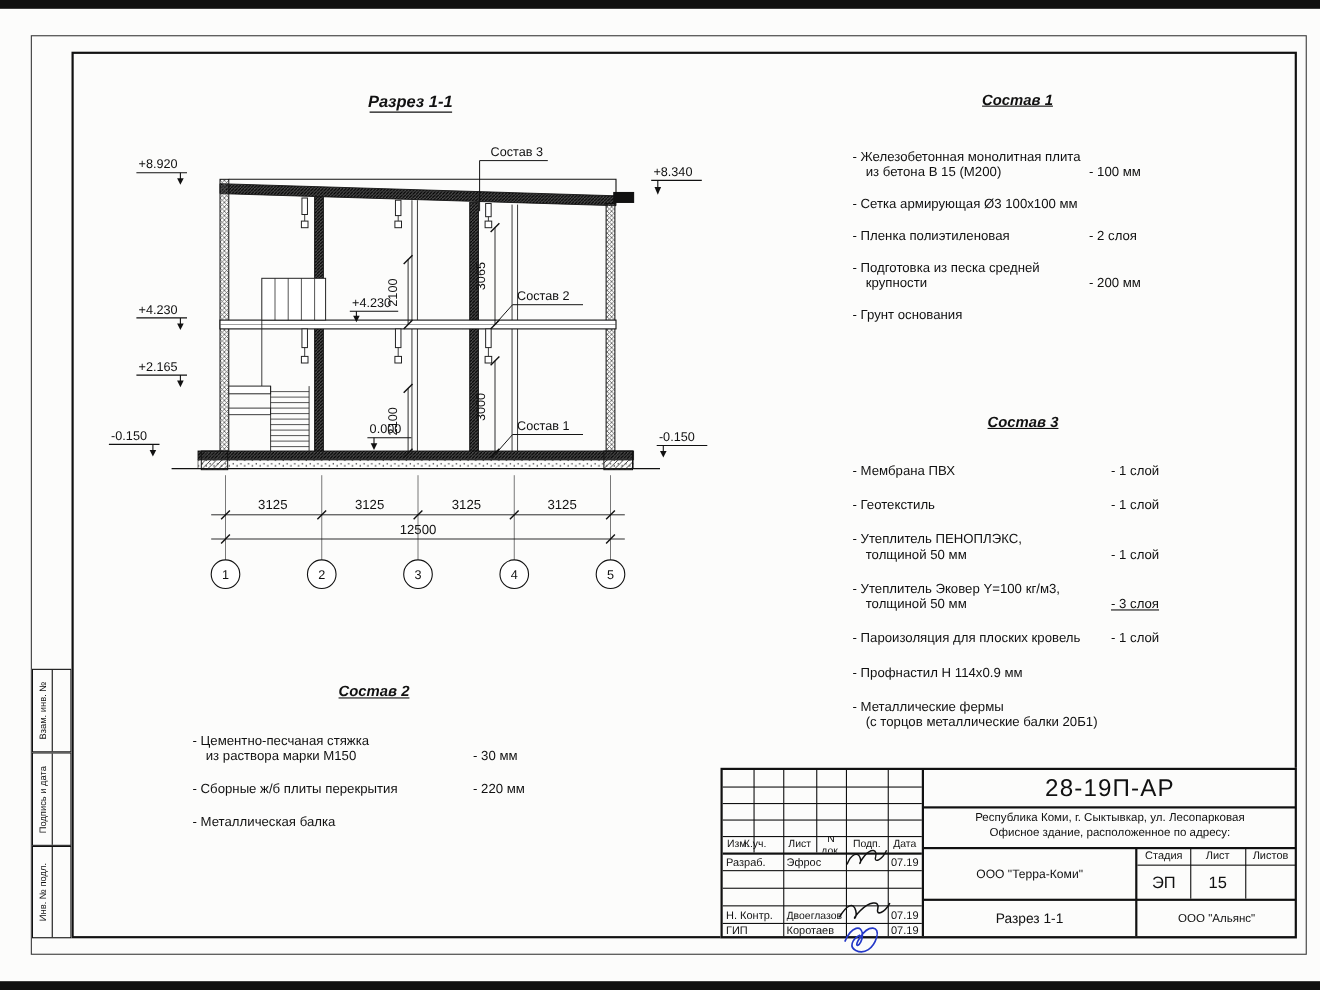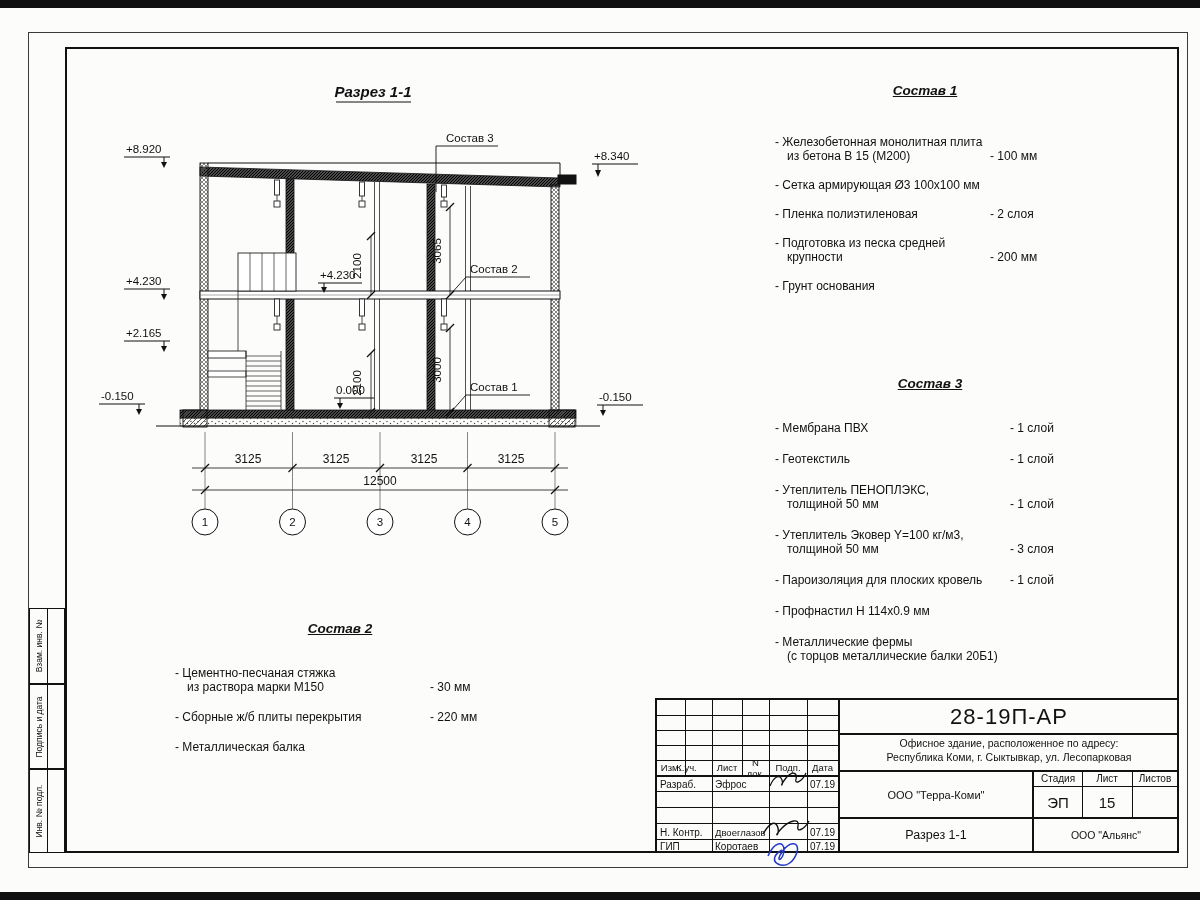--- a/index.html
+++ b/index.html
@@ -96,21 +96,21 @@
           <span class="note-val" style="left:235px;">- 1 слой</span>
         </div>
       <div class="note-item" style="margin-bottom:17px;">
           <span class="note-name">- Утеплитель ПЕНОПЛЭКС,
 толщиной 50 мм</span>
           <span class="note-val" style="left:235px;">- 1 слой</span>
         </div>
       <div class="note-item" style="margin-bottom:17px;">
           <span class="note-name">- Утеплитель Эковер Y=100 кг/м3,
 толщиной 50 мм</span>
-          <span class="note-val" style="left:235px;">- 3 слоя</span>
+          <span class="note-val" style="left:235px;text-decoration:underline;">- 3 слоя</span>
         </div>
       <div class="note-item" style="margin-bottom:17px;">
           <span class="note-name">- Пароизоляция для плоских кровель</span>
           <span class="note-val" style="left:235px;">- 1 слой</span>
         </div>
       <div class="note-item" style="margin-bottom:17px;">
           <span class="note-name">- Профнастил Н 114х0.9 мм</span>
           <span class="note-val" style="left:235px;"></span>
         </div>
       <div class="note-item" style="margin-bottom:30px;">
@@ -180,22 +180,22 @@
     <div class="cell" style="left:150px;top:77px;width:31px;height:14px;font-size:10px;">07.19</div>
     <div class="cell cell-left" style="left:3px;top:125px;width:52px;height:14px;font-size:10px;">Н. Контр.</div>
     <div class="cell cell-left" style="left:58px;top:125px;width:54px;height:14px;font-size:9.5px;">Двоеглазов</div>
     <div class="cell" style="left:150px;top:125px;width:31px;height:14px;font-size:10px;">07.19</div>
     <div class="cell cell-left" style="left:3px;top:139px;width:52px;height:14px;font-size:10px;">ГИП</div>
     <div class="cell cell-left" style="left:58px;top:139px;width:54px;height:14px;font-size:10px;">Коротаев</div>
     <div class="cell" style="left:150px;top:139px;width:31px;height:14px;font-size:10px;">07.19</div>
 
     <div class="cell" style="left:183px;top:0;width:338px;height:33px;font-size:22px;letter-spacing:1px;">28-19П-АР</div>
     <div class="abs" style="left:183px;top:36px;width:338px;height:32px;font-size:10.5px;line-height:14px;text-align:center;">
+      <div>Республика Коми, г. Сыктывкар, ул. Лесопарковая</div>
       <div>Офисное здание, расположенное по адресу:</div>
-      <div>Республика Коми, г. Сыктывкар, ул. Лесопарковая</div>
     </div>
     <div class="cell" style="left:183px;top:72px;width:192px;height:45px;font-size:11px;">ООО "Терра-Коми"</div>
     <div class="cell" style="left:377px;top:70px;width:48px;height:16px;font-size:10px;">Стадия</div>
     <div class="cell" style="left:425px;top:70px;width:50px;height:16px;font-size:10px;">Лист</div>
     <div class="cell" style="left:475px;top:70px;width:46px;height:16px;font-size:10px;">Листов</div>
     <div class="cell" style="left:377px;top:87px;width:48px;height:30px;font-size:15px;">ЭП</div>
     <div class="cell" style="left:425px;top:87px;width:50px;height:30px;font-size:15px;">15</div>
     <div class="cell" style="left:475px;top:87px;width:46px;height:30px;font-size:15px;"></div>
     <div class="cell" style="left:183px;top:119px;width:192px;height:32px;font-size:12.5px;">Разрез 1-1</div>
     <div class="cell" style="left:377px;top:119px;width:144px;height:32px;font-size:10.5px;">ООО "Альянс"</div>

